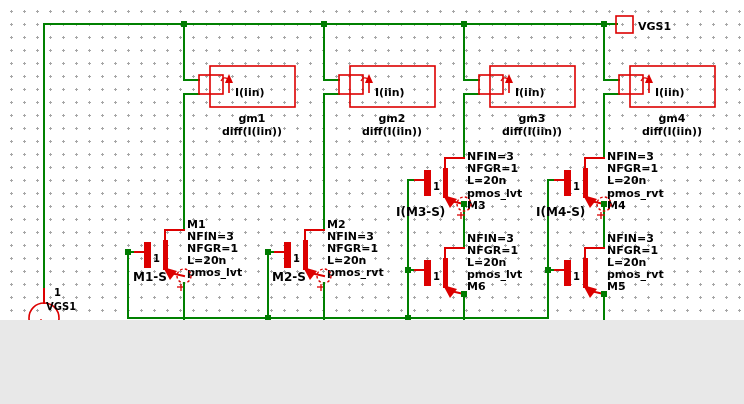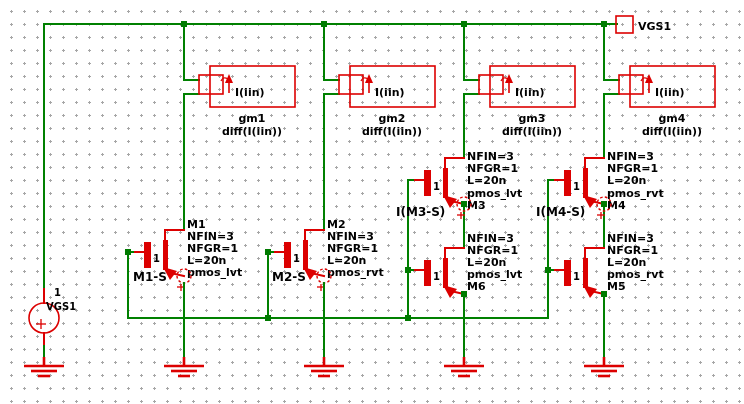--- a/index.html
+++ b/index.html
@@ -1,17 +1,17 @@
 <!DOCTYPE html>
 <html><head>
 <meta charset="utf-8">
 <style>
   html,body{margin:0;padding:0;background:#e8e8e8;}
   #canvas{
-    position:relative;width:744px;height:404px;overflow:hidden;
+    position:relative;width:744px;height:320px;overflow:hidden;
     background-color:#ffffff;
     background-image:radial-gradient(#a6a6a6 1px, transparent 1.1px);
     background-size:13px 13px;
     background-position:5px 5px;
   }
   svg{position:absolute;left:0;top:0;}
   .w{stroke:#008000;stroke-width:2;fill:none;stroke-linecap:square;}
   .r{stroke:#dc0000;stroke-width:2;fill:none;stroke-linecap:square;}
   .rt{stroke:#dc0000;stroke-width:1.6;fill:none;}
   .rthin{stroke:#dc0000;stroke-width:1.3;fill:none;}

